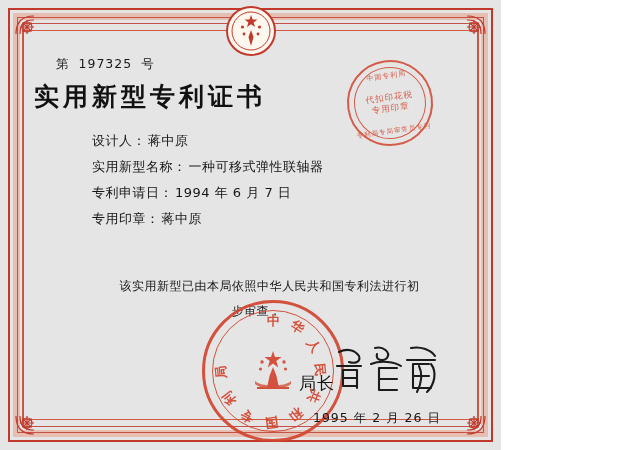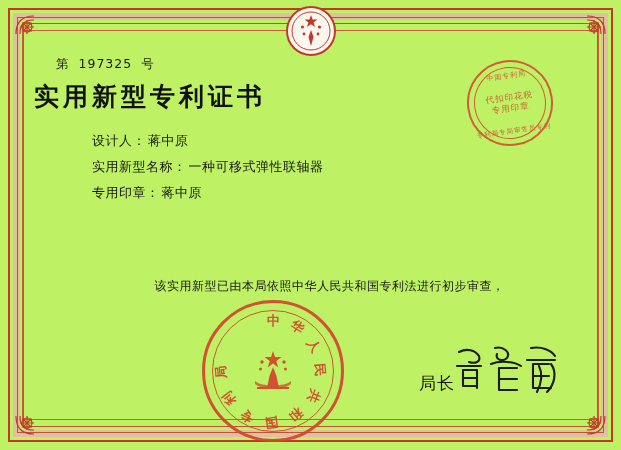--- a/index.html
+++ b/index.html
@@ -9,23 +9,23 @@
   }
   body {
     width: 621px;
     height: 450px;
     overflow: hidden;
     font-family: "DejaVu Sans", sans-serif;
   }
 
   #certificate {
     position: relative;
-    width: 621px;
+    width: 501px;
     height: 450px;
-    background: #bef264;
+    background: #e5e5e5;
     box-sizing: border-box;
   }
 
   
   .border-outer {
     position: absolute;
     left: 8px; top: 8px; right: 8px; bottom: 8px;
     border: 2px solid #c0392b;
     box-sizing: border-box;
   }
@@ -321,20 +321,23 @@
       <div class="center-text">代扣印花税<br>专用印章</div>
       <div class="arc-bottom">专利局专局审查员专利</div>
     </div>
 
     <div class="fields">
       <div class="field-row">
         <span class="field-label">设计人：</span><span class="field-value">蒋中原</span>
       </div>
       <div class="field-row">
         <span class="field-label">实用新型名称：</span><span class="field-value">一种可移式弹性联轴器</span>
+      </div>
+      <div class="field-row">
+        <span class="field-label">专利申请日：</span><span class="field-value">1994 年 6 月 7 日</span>
       </div>
       <div class="field-row">
         <span class="field-label">专用印章：</span><span class="field-value">蒋中原</span>
       </div>
     </div>
 
     <div class="paragraph">
       <div><span class="indent"></span><span>该实用新型已由本局依照中华人民共和国专利法进行初步审查，</span></div>
     </div>
 
@@ -377,15 +380,16 @@
           <path d="M40 22 C 50 18, 64 20, 70 24"></path>
           <path d="M48 26 L48 48 M48 26 L66 26 M48 37 L66 37 M48 48 L66 48"></path>
           <path d="M80 6 C 90 4, 100 8, 104 14"></path>
           <path d="M76 18 L104 18"></path>
           <path d="M82 22 L82 46 M82 22 L98 22 M82 34 L98 34 M82 46 L100 46"></path>
           <path d="M88 24 C 92 32, 90 42, 86 50"></path>
           <path d="M100 22 C 106 30, 104 42, 96 50"></path>
         </g>
       </svg>
     </div>
+    <div class="sign-date">1995 年 2 月 26 日</div>
 
   </div>
 </div>
 
 </body></html>

